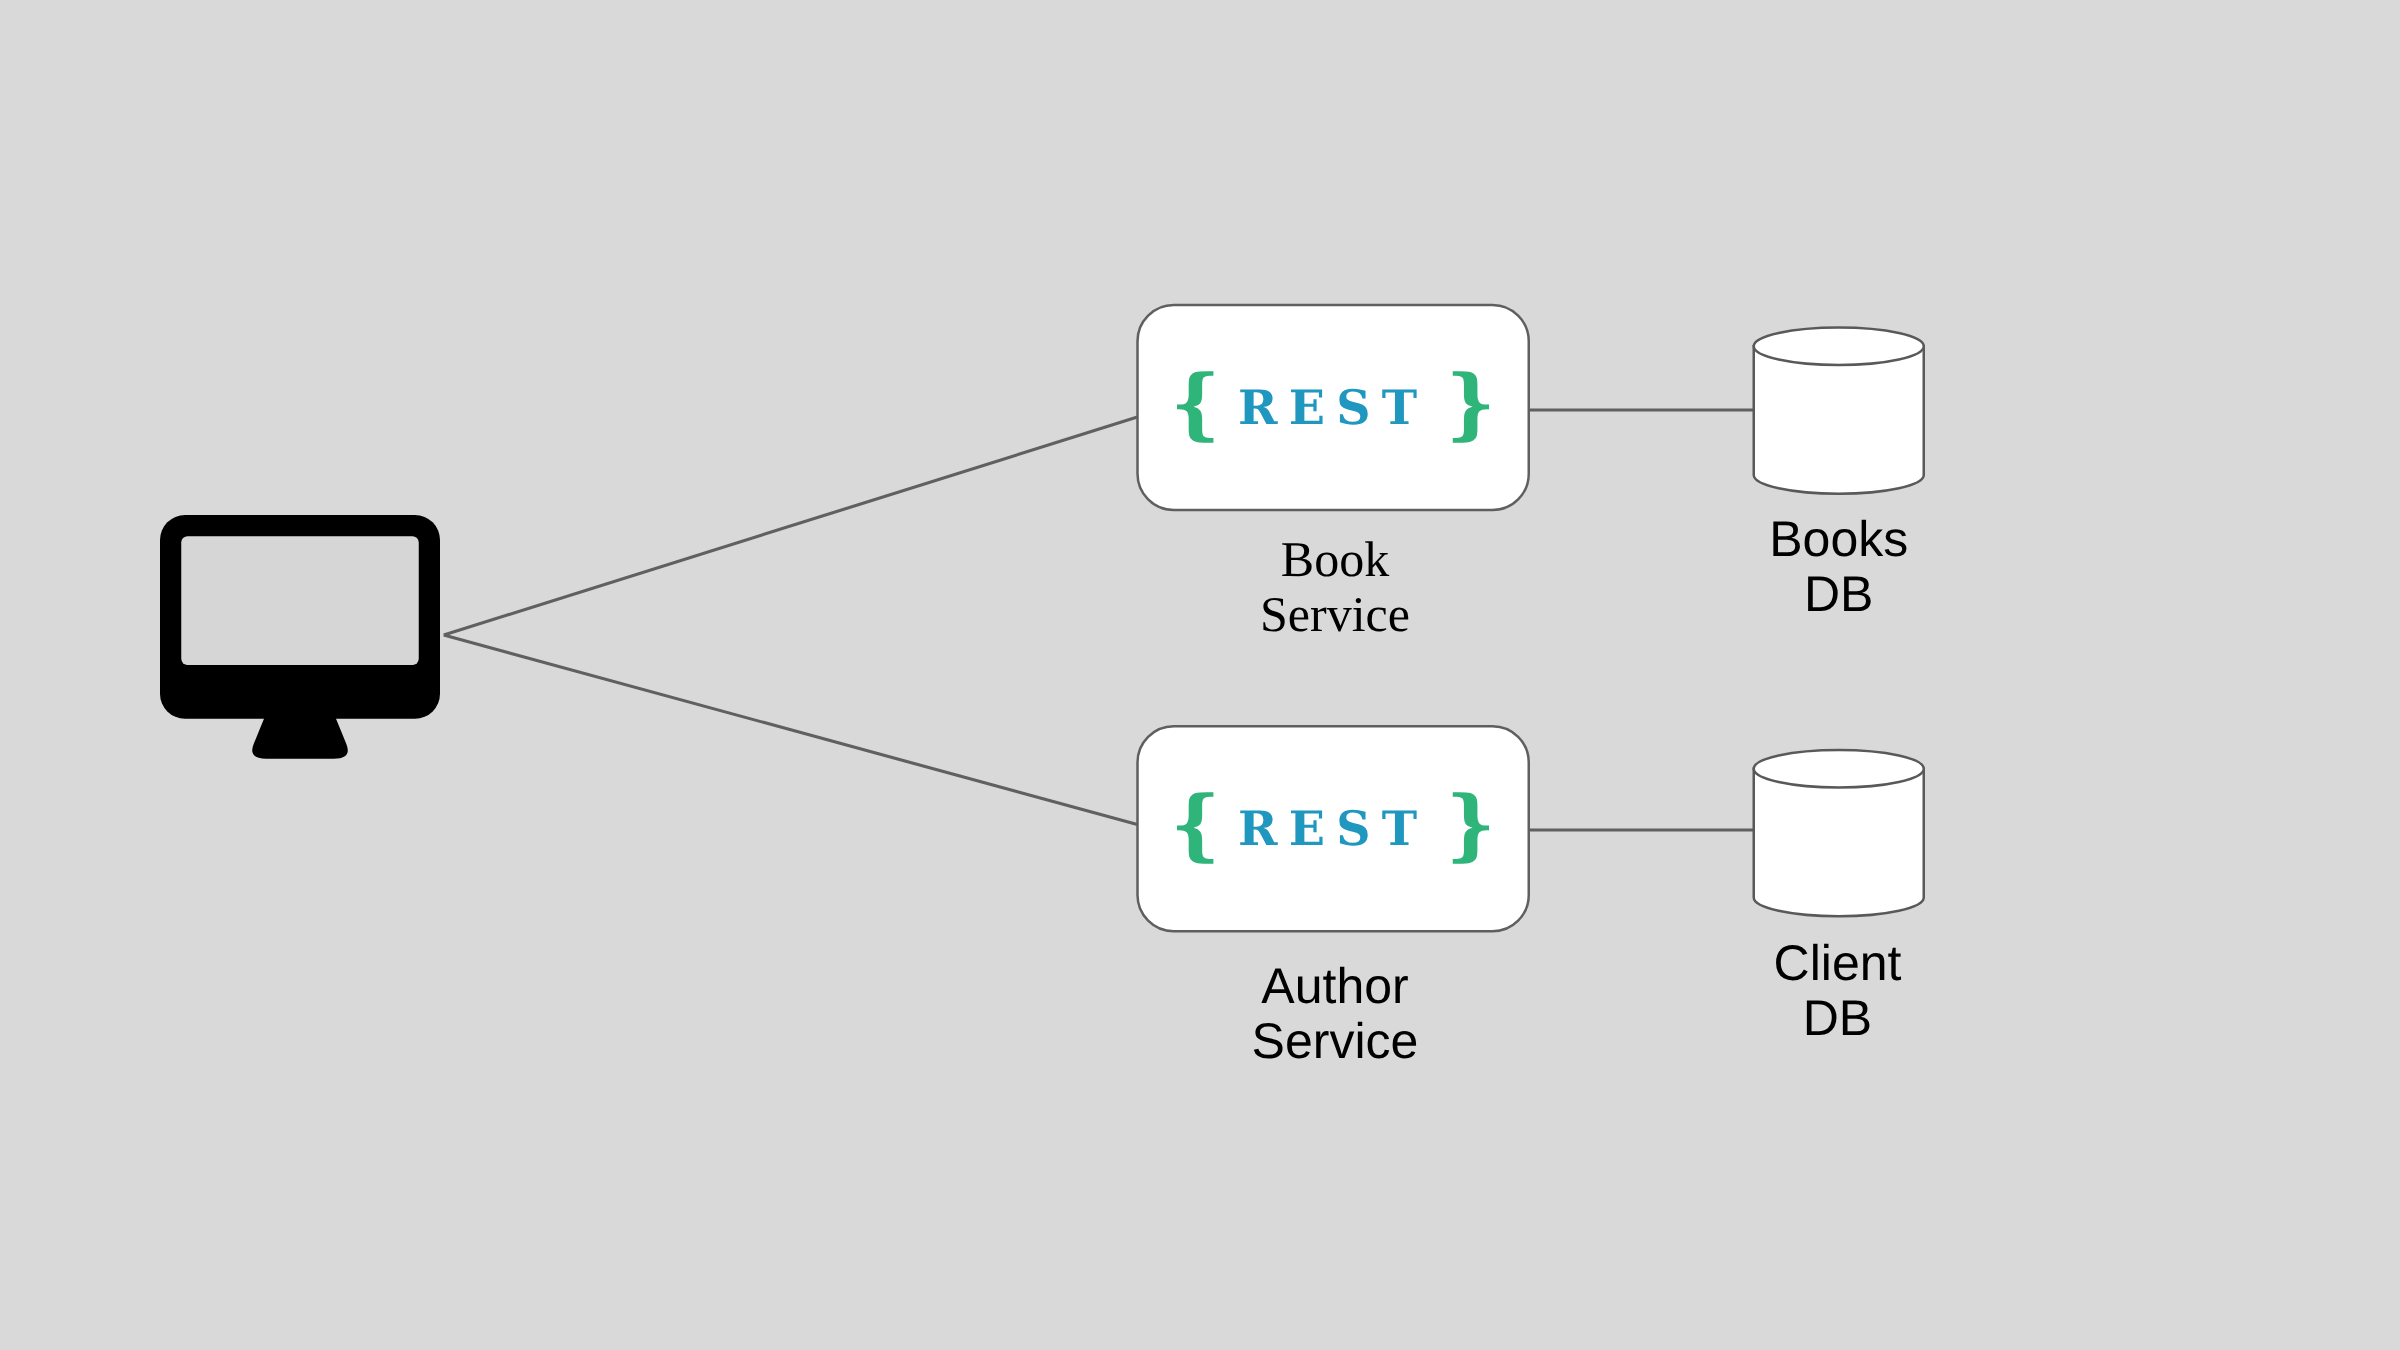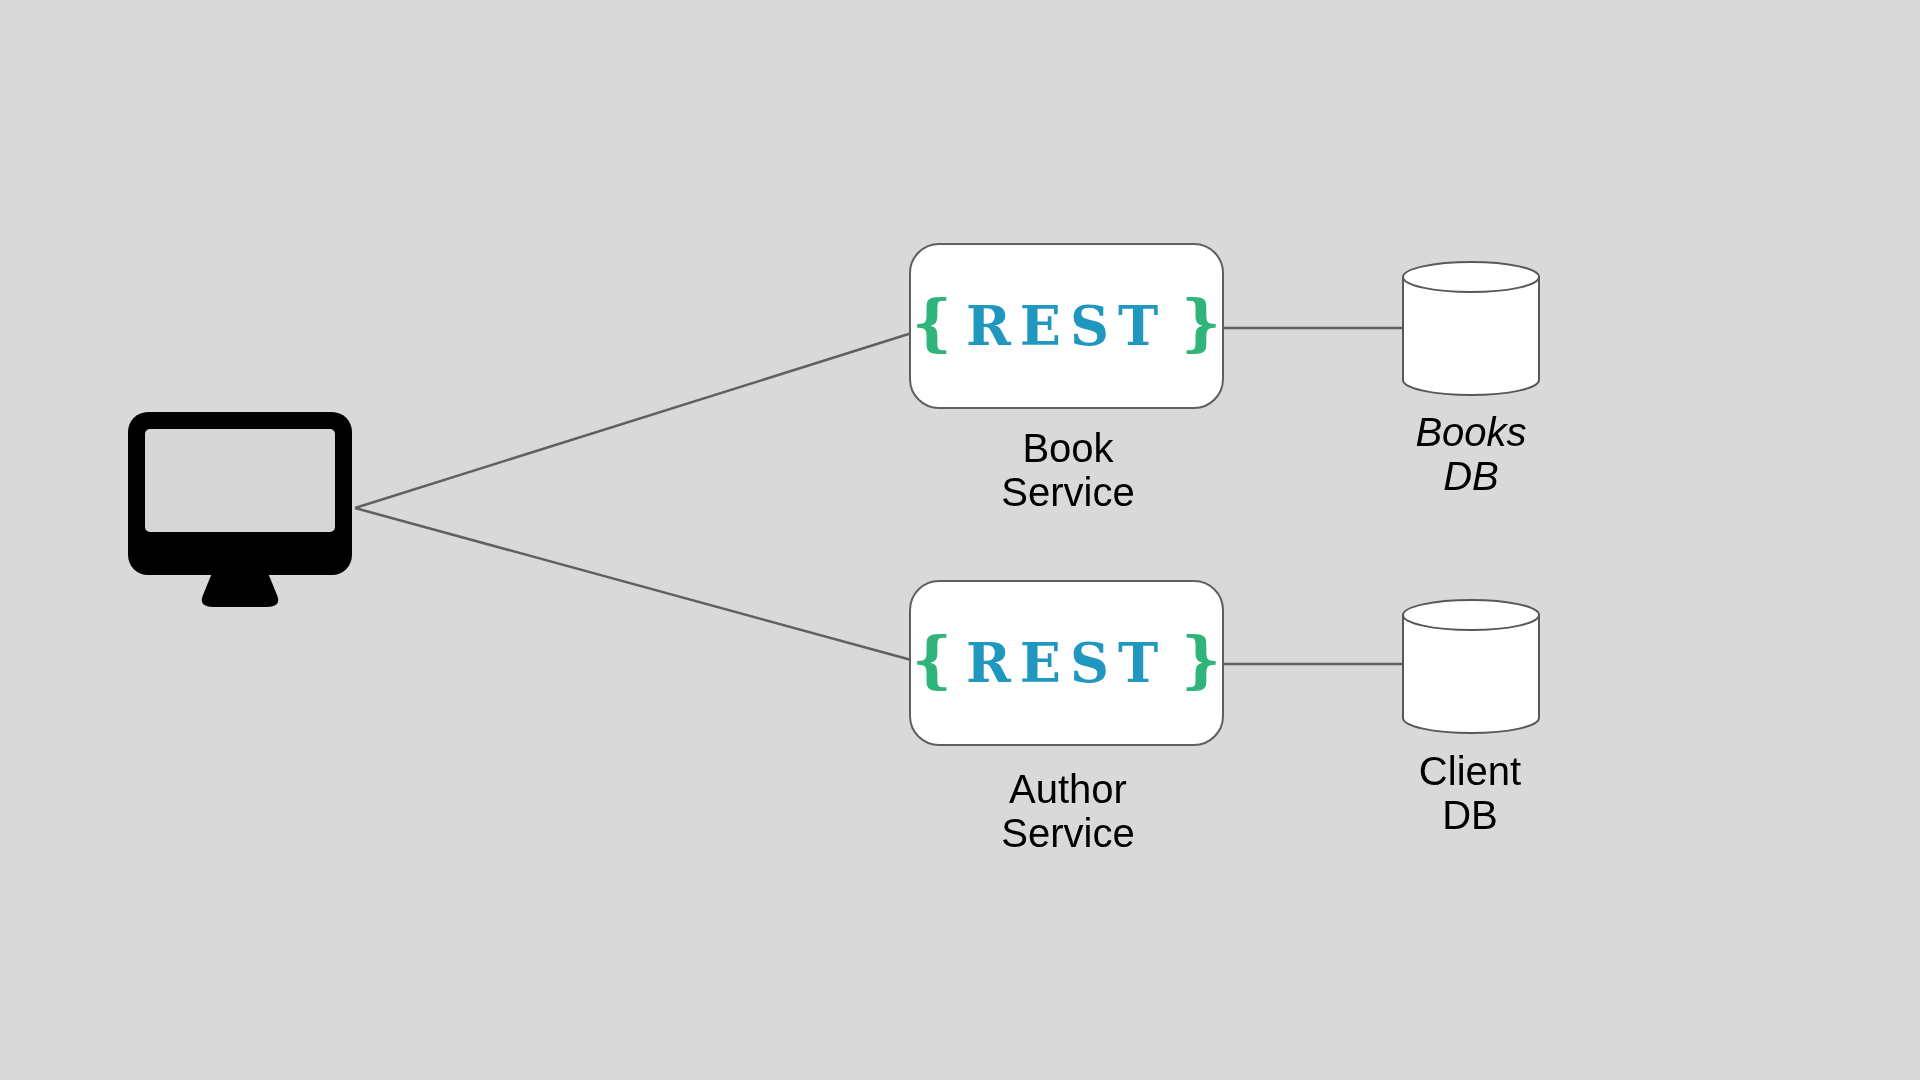--- a/index.html
+++ b/index.html
@@ -45,38 +45,38 @@
     align-items: center;
   }
   .rest-badge .brace {
     color: #2fb47a;
     font-size: 62px;
     line-height: 1;
     padding-bottom: 6px;
   }
   .rest-badge .rest-text {
     color: #2097be;
-    font-size: 54px;
+    font-size: 38px;
     line-height: 1;
     letter-spacing: 9px;
     margin: 17px 14px;
   }
   .node-label {
     position: absolute;
     width: 300px;
     text-align: center;
     color: #000000;
     font-size: 40px;
     line-height: 44px;
     white-space: pre-line;
   }
   .label-client     { left:  98px; top: 631px; }
-  .label-book       { left: 918px; top: 426px; }
+  .label-book       { left: 918px; top: 426px; font-family: Liberation Serif, serif; }
   .label-author     { left: 918px; top: 767px; }
-  .label-books-db   { left: 1321px; top: 410px; font-style: italic; }
+  .label-books-db   { left: 1321px; top: 410px; }
   .label-authors-db { left: 1320px; top: 749px; }
 </style>
 </head>
 <body>
 
 <div class="canvas">
 
   <svg class="underlay" viewBox="0 0 1920 1080">
 
     <g stroke="#606060" stroke-width="2.5">

